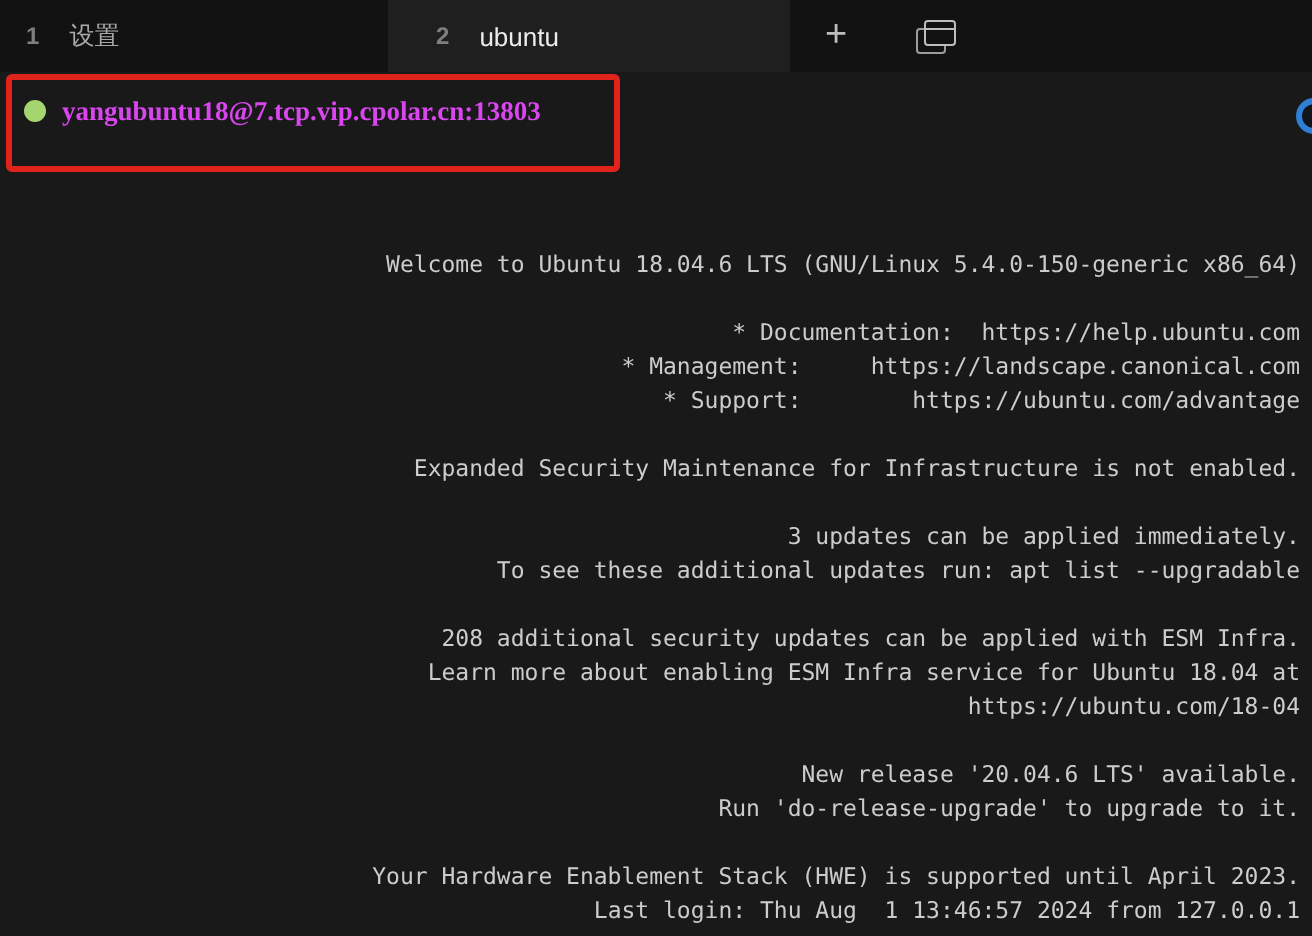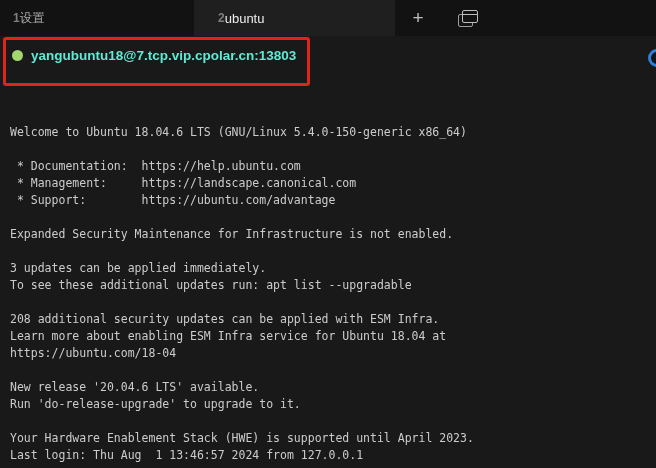--- a/index.html
+++ b/index.html
@@ -13,21 +13,21 @@
   *{margin:0;padding:0;box-sizing:border-box;}
   html,body{width:656px;height:468px;background:#191919;overflow:hidden;}
   .screen{position:relative;width:656px;height:468px;background:#191919;overflow:hidden;
           font-family:"Liberation Sans",sans-serif;}
 
   
   .tabbar{position:absolute;left:0;top:0;width:656px;height:36px;background:#121212;
           display:flex;align-items:stretch;}
   .tab{display:flex;align-items:center;height:36px;color:#9a9a9a;font-size:12.5px;cursor:default;}
   .tab .tab-num{color:#7f7f7f;font-size:12px;font-weight:700;}
-  .tab .tab-label{color:#a9a9a9;}
+  .tab .tab-label{margin-left:15px;color:#a9a9a9;}
   .tab.inactive{width:194px;padding-left:13px;background:#121212;}
   .tab.active{width:201px;padding-left:24px;background:#1f1f1f;}
   .tab.active .tab-label{color:#ececec;font-weight:400;font-size:13px;}
   .tabbar-btn{display:flex;align-items:center;justify-content:center;height:36px;width:34px;
               color:#bdbdbd;}
   .newtab{margin-left:6px;font-size:19px;font-weight:400;}
   .dup-btn{margin-left:16px;position:relative;}
   .dup-icon{position:relative;width:20px;height:17px;}
   .dup-back{position:absolute;left:0;bottom:0;width:15px;height:13px;
             border:1px solid #9d9d9d;border-radius:2px;}
@@ -35,33 +35,33 @@
              border:1px solid #bdbdbd;border-radius:2px;}
   .dup-front::before{content:"";position:absolute;left:0;top:3px;width:100%;height:0;
              border-top:1px solid #bdbdbd;}
 
   
   .conn-box{position:absolute;left:3px;top:37px;width:307px;height:49px;
             border:3px solid var(--annotation-red);border-radius:3px;}
   .conn-dot{position:absolute;left:12px;top:50px;width:11px;height:11px;border-radius:50%;
             background:var(--status-dot);}
   .conn-addr{position:absolute;left:31px;top:47px;height:17px;line-height:17px;
-             font-size:13.5px;font-weight:700;color:#5eead4;letter-spacing:0px;
-             font-family:Liberation Sans, sans-serif;}
+             font-size:13.5px;font-weight:700;color:#d946ef;letter-spacing:0px;
+             font-family:Liberation Serif, serif;}
 
   
   .corner-blue{position:absolute;left:648px;top:49px;width:18px;height:18px;border-radius:50%;
                border:3px solid var(--corner-icon-blue);background:#10151c;}
 
   
   .terminal{position:absolute;left:10px;top:90px;width:640px;
             font-family:"DejaVu Sans Mono","Liberation Mono",monospace;
             font-size:11.5px;line-height:17px;color:var(--terminal-fg);
             white-space:pre;}
-  .tline{height:17px;}
+  .tline{height:17px;text-align:right;}
 </style>
 </head>
 <body>
 
 <div class="screen">
 
   <div class="tabbar">
     <div class="tab inactive">
       <span class="tab-num">1</span>
       <span class="tab-label">设置</span>

